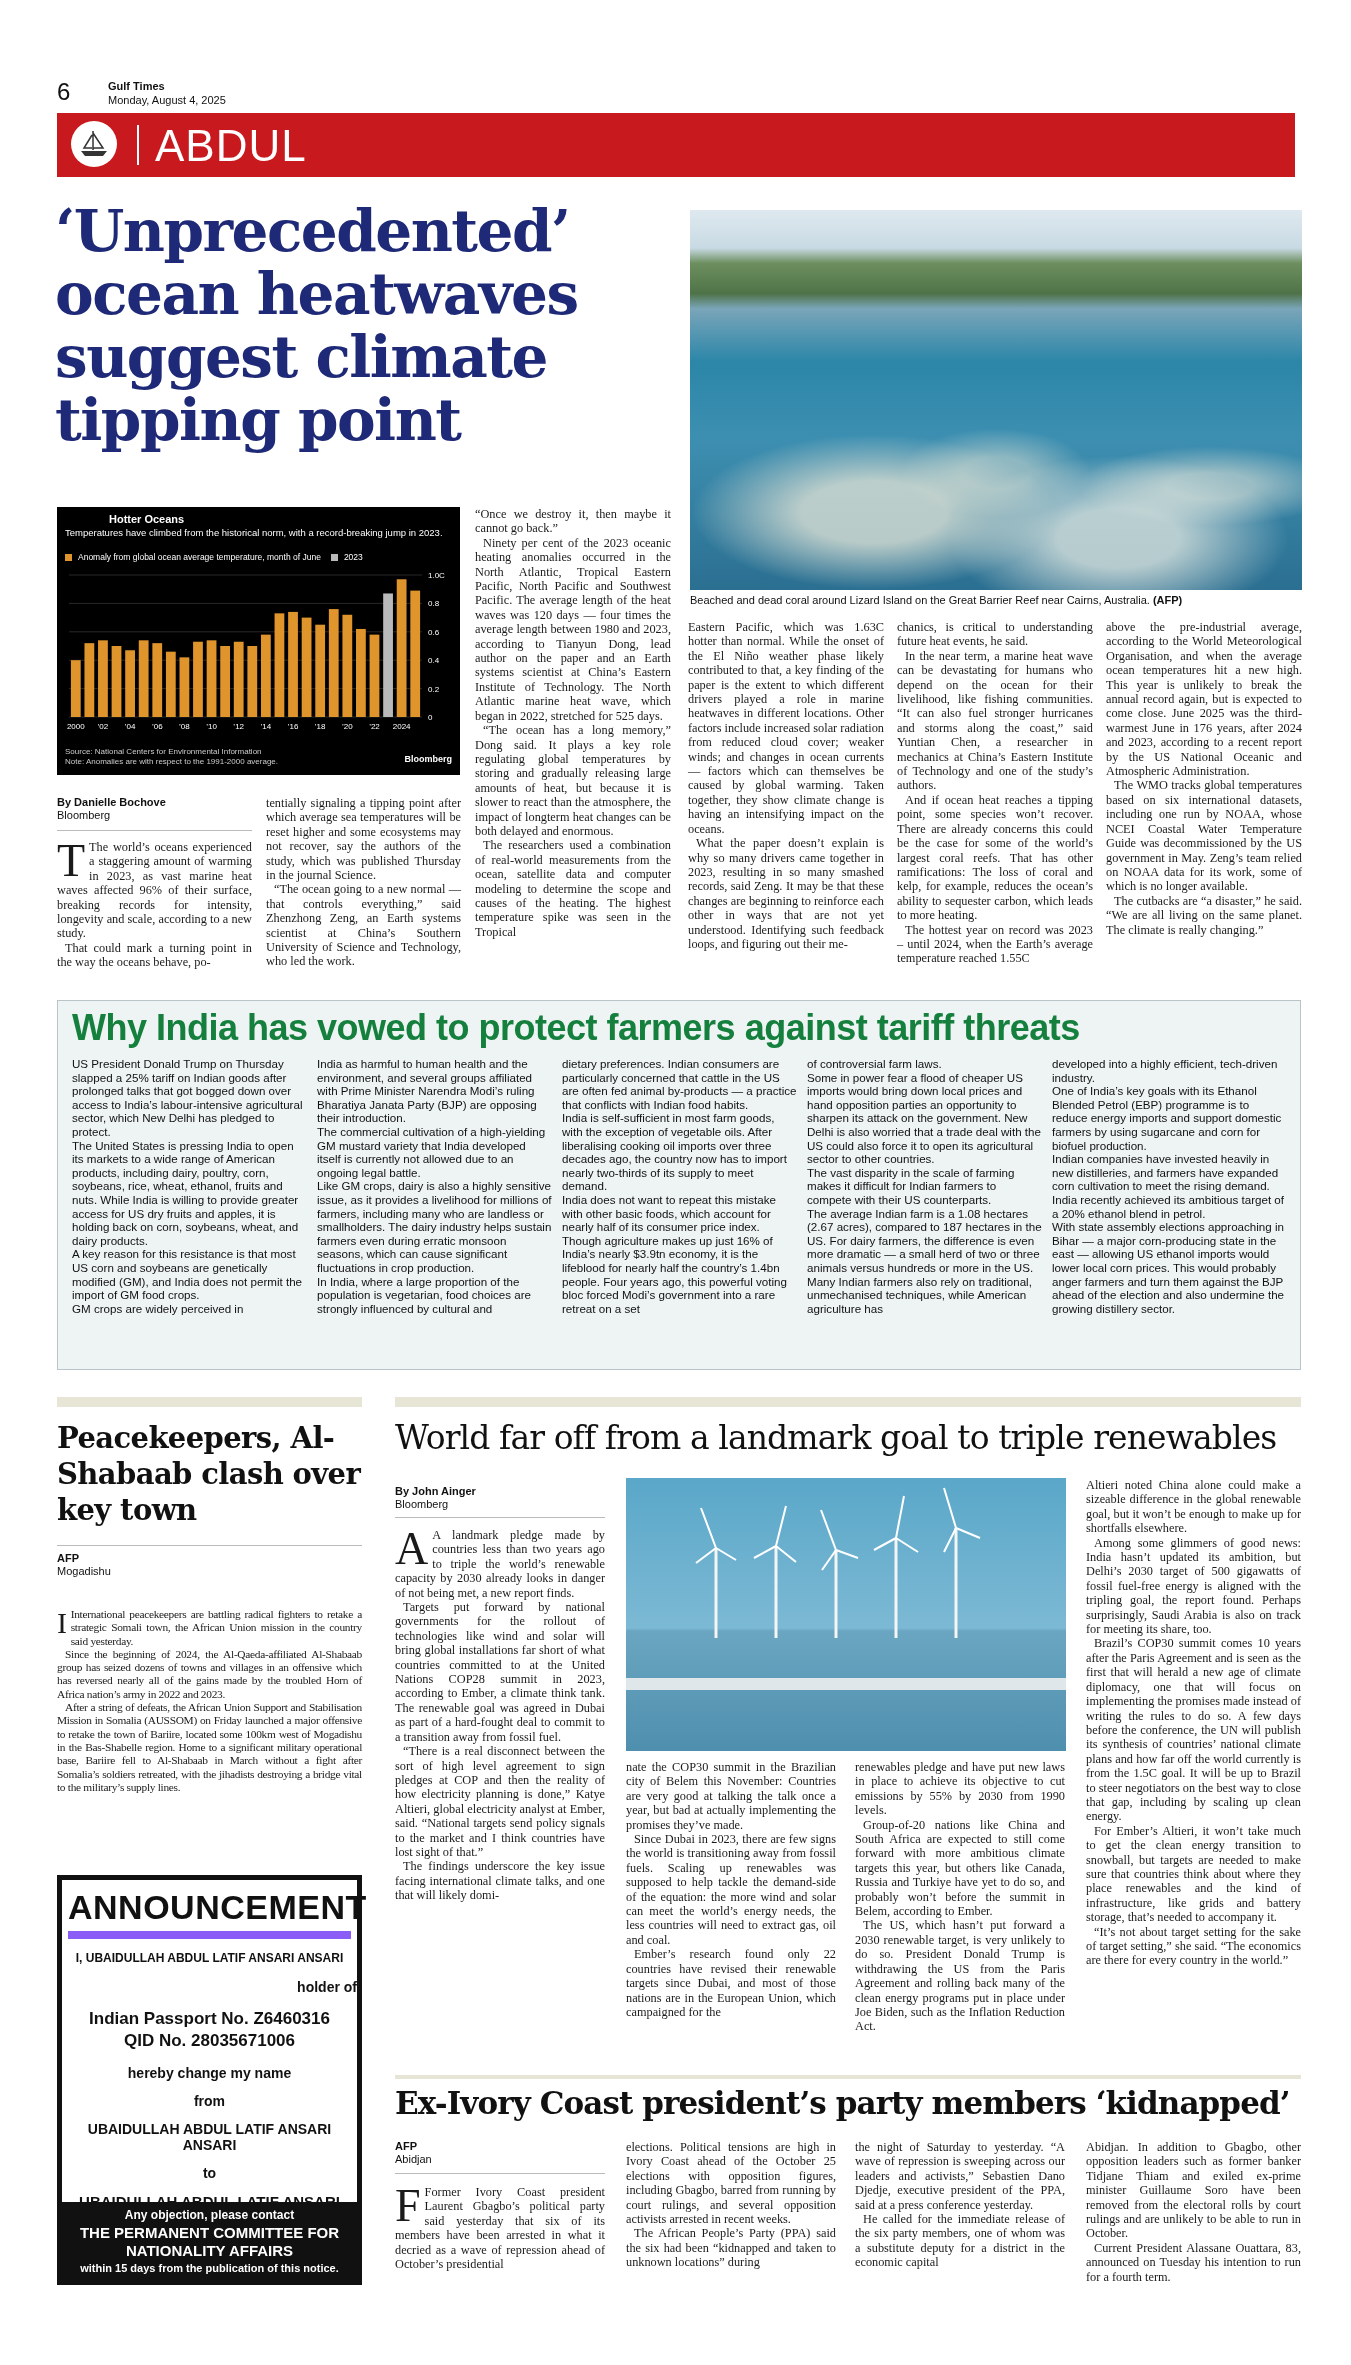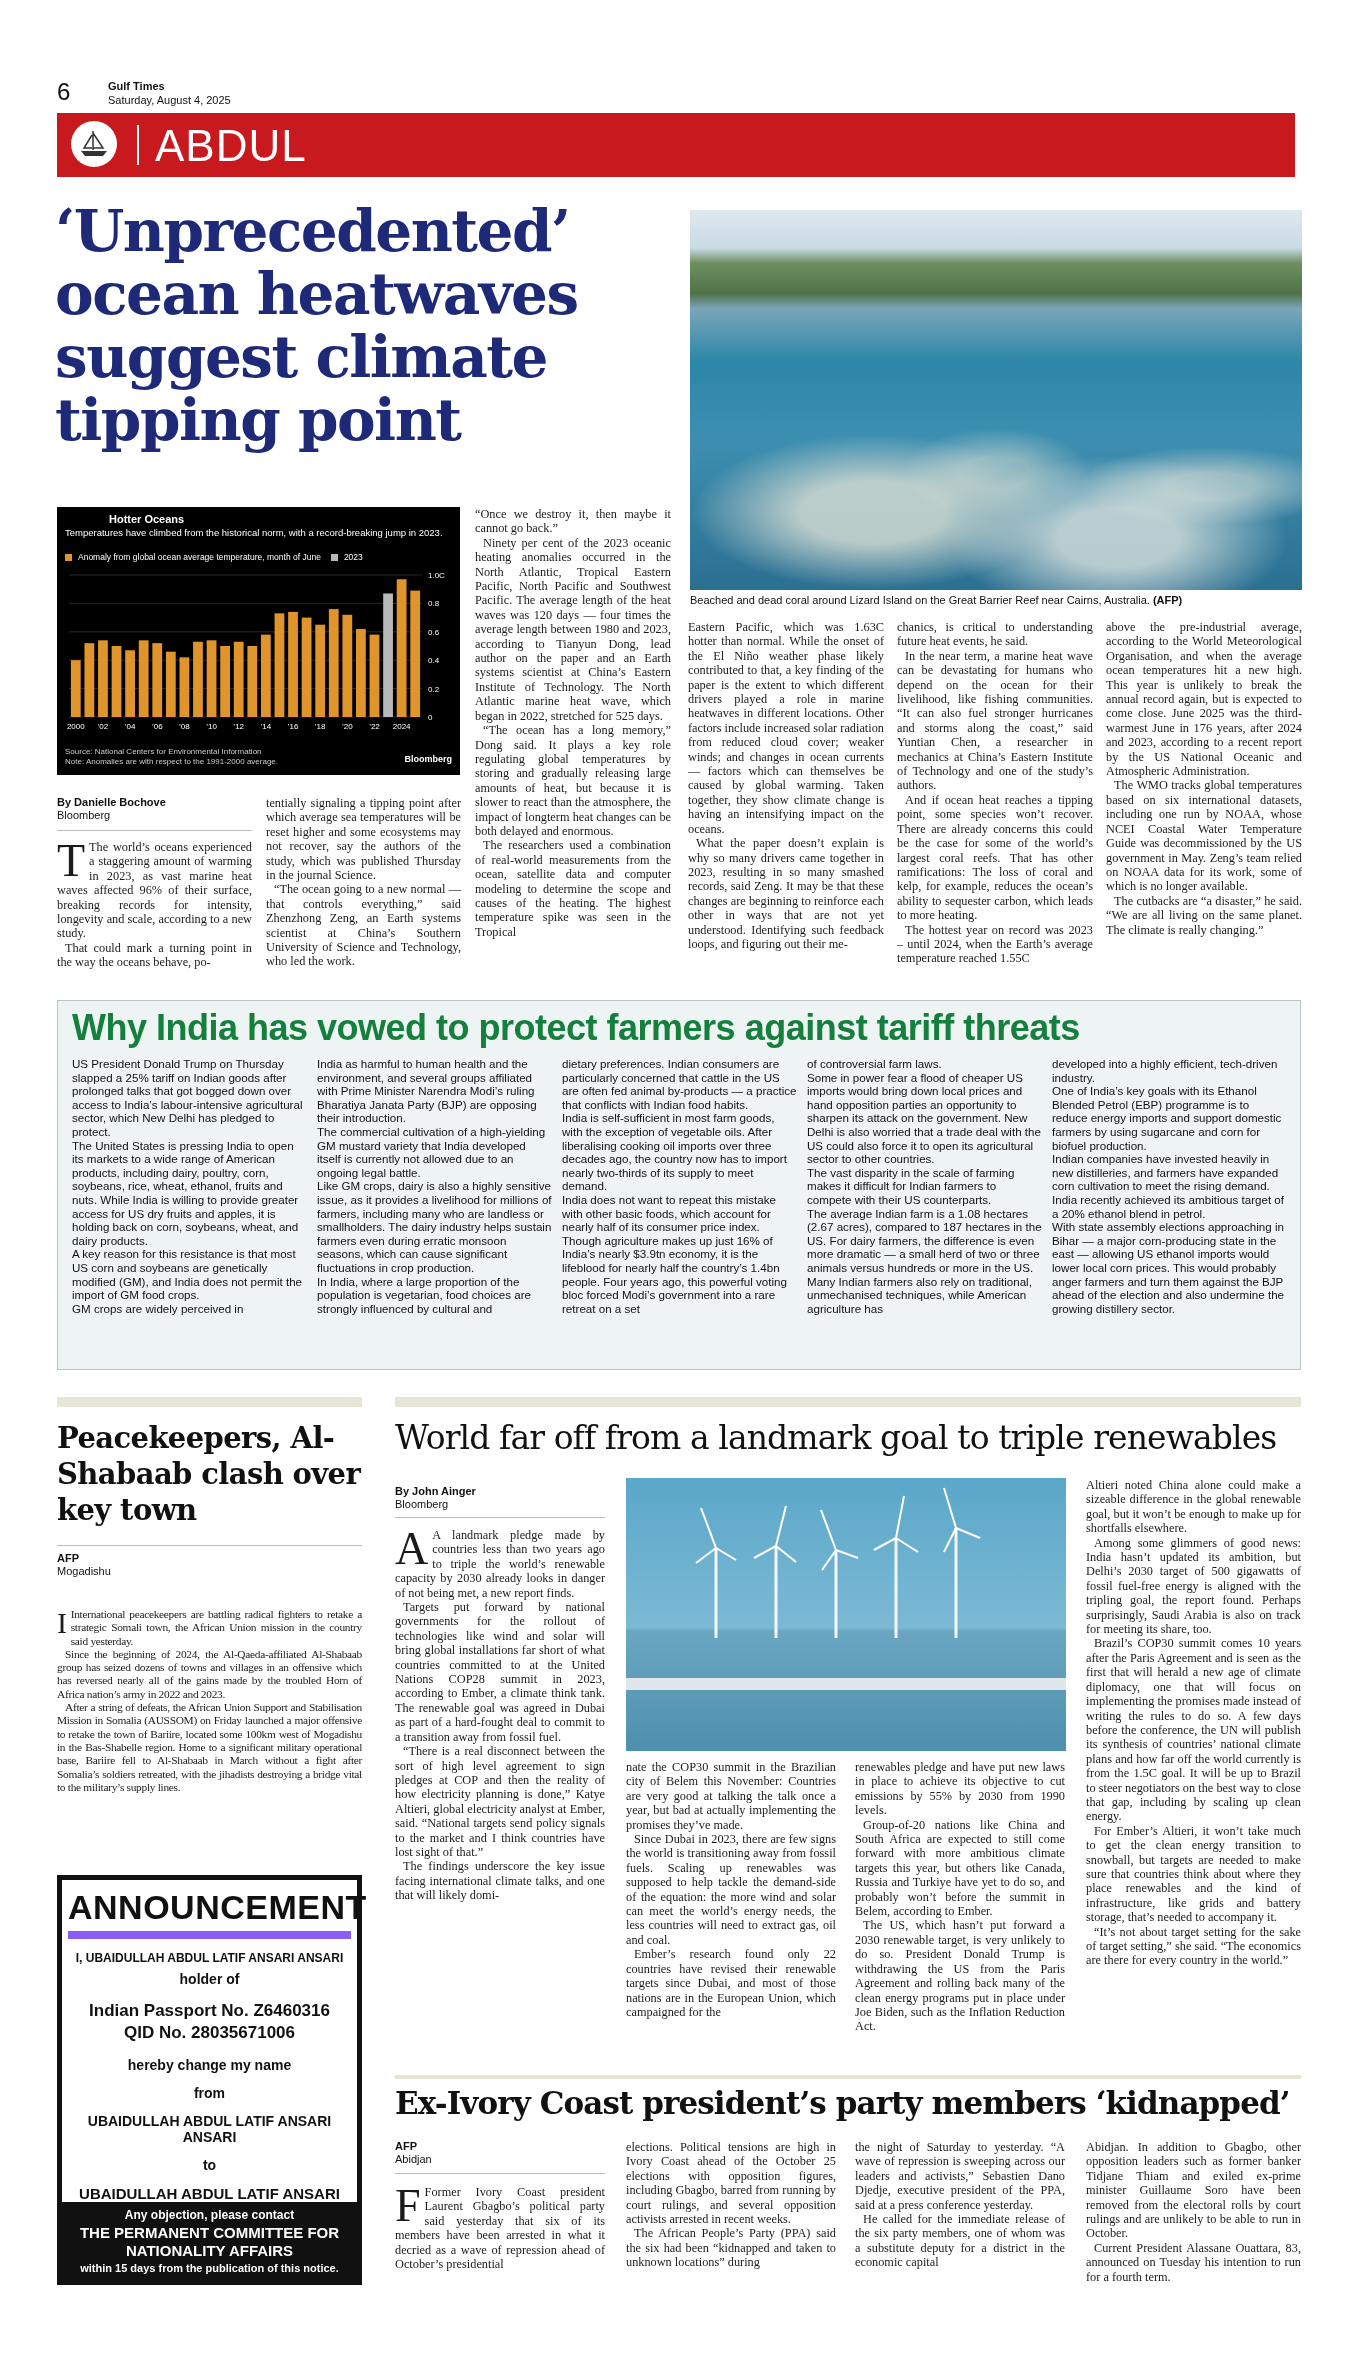--- a/index.html
+++ b/index.html
@@ -12,21 +12,21 @@
 .byline b{font-weight:700;display:block}
 .dropcap{float:left;font-family:"Liberation Serif",serif;font-size:46px;line-height:38px;margin:2px 4px 0 0;font-weight:400}
 .caption{font-family:"Liberation Sans",sans-serif;font-size:11px;color:#111}
 .rule{position:absolute;height:1px;background:#bbb}
 </style>
 </head>
 <body>
 
 <div class="abs" style="left:57px;top:78px;font-family:'Liberation Sans',sans-serif;font-size:24px;">6</div>
 <div class="abs" style="left:108px;top:80px;font-family:'Liberation Sans',sans-serif;font-size:11px;font-weight:700;">Gulf Times</div>
-<div class="abs" style="left:108px;top:94px;font-family:'Liberation Sans',sans-serif;font-size:11px;">Saturday, August 4, 2025</div>
+<div class="abs" style="left:108px;top:94px;font-family:'Liberation Sans',sans-serif;font-size:11px;">Monday, August 4, 2025</div>
 <div class="abs" style="left:57px;top:113px;width:1238px;height:64px;background:#c8191e;">
   <div class="abs" style="left:14px;top:8px;width:46px;height:46px;border-radius:50%;background:#fff;">
     <svg width="46" height="46" viewBox="0 0 46 46">
         <path d="M10 30 L36 30 L32 35 L14 35 Z" fill="#333"></path>
         <path d="M22 10 L22 29 M22 12 L32 27 L22 27 M21 14 L13 27 L21 27" stroke="#333" stroke-width="1.5" fill="none"></path>
       </svg>
   </div>
   <div class="abs" style="left:80px;top:12px;width:2px;height:40px;background:#fff;"></div>
   <div class="abs" style="left:98px;top:8px;color:#fff;font-family:'Liberation Sans',sans-serif;font-size:44px;letter-spacing:1px;">ABDUL</div>
 </div>
@@ -187,21 +187,21 @@
 </div>
 <div class="abs body-text" style="left:57px;top:1608px;width:305px;font-size:11.4px;line-height:13.3px;letter-spacing:-0.3px;">
   <p style="text-indent:0"><span class="dropcap" style="font-size:30px;line-height:25px;">I</span><span>International peacekeepers are battling radical fighters to retake a strategic Somali town, the African Union mission in the country said yesterday.</span></p>
   <p>Since the beginning of 2024, the Al-Qaeda-affiliated Al-Shabaab group has seized dozens of towns and villages in an offensive which has reversed nearly all of the gains made by the troubled Horn of Africa nation’s army in 2022 and 2023.</p>
   <p>After a string of defeats, the African Union Support and Stabilisation Mission in Somalia (AUSSOM) on Friday launched a major offensive to retake the town of Bariire, located some 100km west of Mogadishu in the Bas-Shabelle region. Home to a significant military operational base, Bariire fell to Al-Shabaab in March without a fight after Somalia’s soldiers retreated, with the jihadists destroying a bridge vital to the military’s supply lines.</p>
 </div>
 
 <div class="abs" style="left:57px;top:1875px;width:305px;height:410px;border:5px solid #111;font-family:'Liberation Sans',sans-serif;text-align:center;">
   <div style="margin:8px 6px 0;font-size:34px;font-weight:700;letter-spacing:0.5px;border-bottom:8px solid #8b5cf6;padding-bottom:4px;">ANNOUNCEMENT</div>
   <div style="font-size:12px;font-weight:700;margin-top:12px;">I, UBAIDULLAH ABDUL LATIF ANSARI ANSARI</div>
-  <div style="font-size:14px;font-weight:700;margin-top:6px;">holder of</div>
+  <div style="font-size:14px;font-weight:700;margin-top:14px;text-align:right;">holder of</div>
   <div style="font-size:17px;font-weight:700;margin-top:14px;">Indian Passport No. Z6460316</div>
   <div style="font-size:17px;font-weight:700;margin-top:2px;">QID No. 28035671006</div>
   <div style="font-size:14px;font-weight:700;margin-top:14px;">hereby change my name</div>
   <div style="font-size:14px;font-weight:700;margin-top:12px;">from</div>
   <div style="font-size:14px;font-weight:700;margin-top:12px;">UBAIDULLAH ABDUL LATIF ANSARI ANSARI</div>
   <div style="font-size:14px;font-weight:700;margin-top:12px;">to</div>
   <div style="font-size:15px;font-weight:700;margin-top:12px;">UBAIDULLAH ABDUL LATIF ANSARI</div>
   <div style="position:absolute;left:0;right:0;bottom:0;background:#111;color:#fff;padding:6px 4px 6px;">
     <div style="font-size:12px;font-weight:700;">Any objection, please contact</div>
     <div style="font-size:15px;font-weight:700;line-height:18px;margin:2px 10px;">THE PERMANENT COMMITTEE FOR NATIONALITY AFFAIRS</div>

